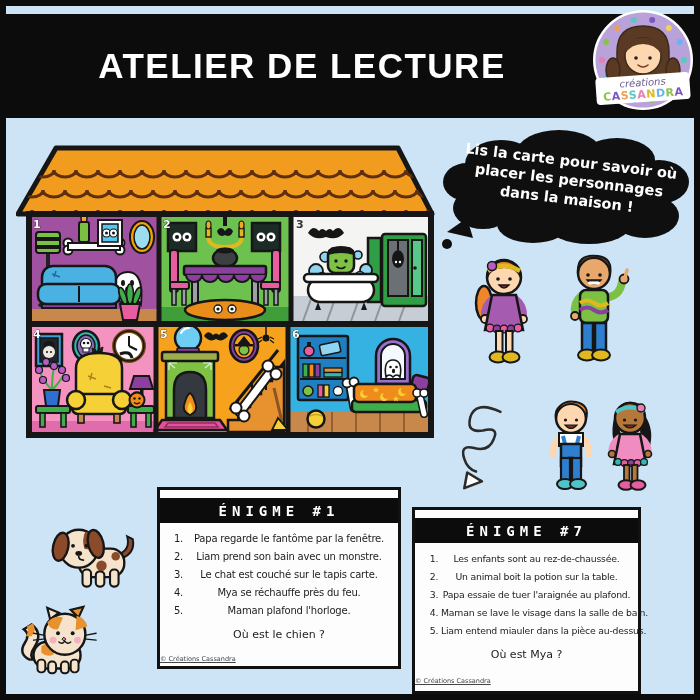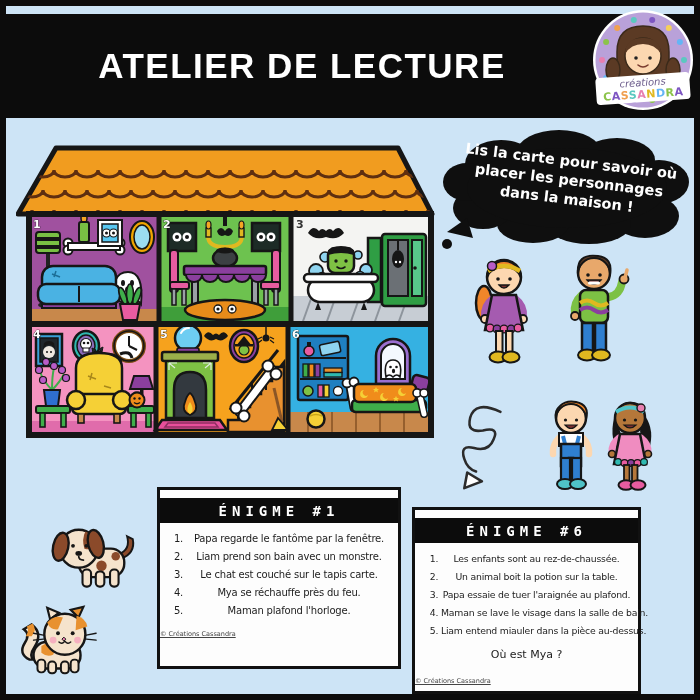--- a/index.html
+++ b/index.html
@@ -604,26 +604,27 @@
     <div class="card-band">
       <span>ÉNIGME #1</span>
     </div>
     <ol class="clues">
       <li>Papa regarde le fantôme par la fenêtre.</li>
       <li>Liam prend son bain avec un monstre.</li>
       <li>Le chat est couché sur le tapis carte.</li>
       <li>Mya se réchauffe près du feu.</li>
       <li>Maman plafond l'horloge.</li>
     </ol>
+    <div class="card-question">Où est le chien ?</div>
     <div class="card-credit">© Créations Cassandra</div>
   </div>
 
   <div class="abs card card2">
     <div class="card-band">
-      <span>ÉNIGME #6</span>
+      <span>ÉNIGME #7</span>
     </div>
     <ol class="clues">
       <li>Les enfants sont au rez-de-chaussée.</li>
       <li>Un animal boit la potion sur la table.</li>
       <li>Papa essaie de tuer l'araignée au plafond.</li>
       <li>Maman se lave le visage dans la salle de bain.</li>
       <li>Liam entend miauler dans la pièce au-dessus.</li>
     </ol>
     <div class="card-question">Où est Mya ?</div>
     <div class="card-credit">© Créations Cassandra</div>

